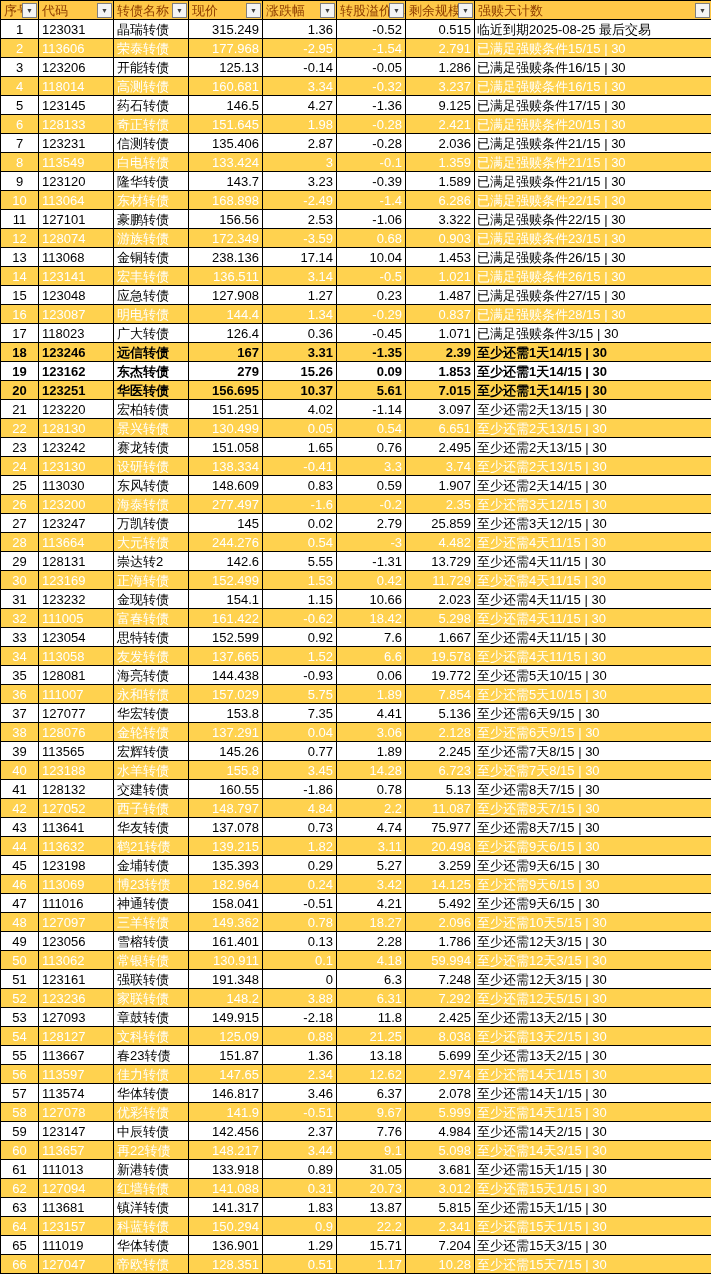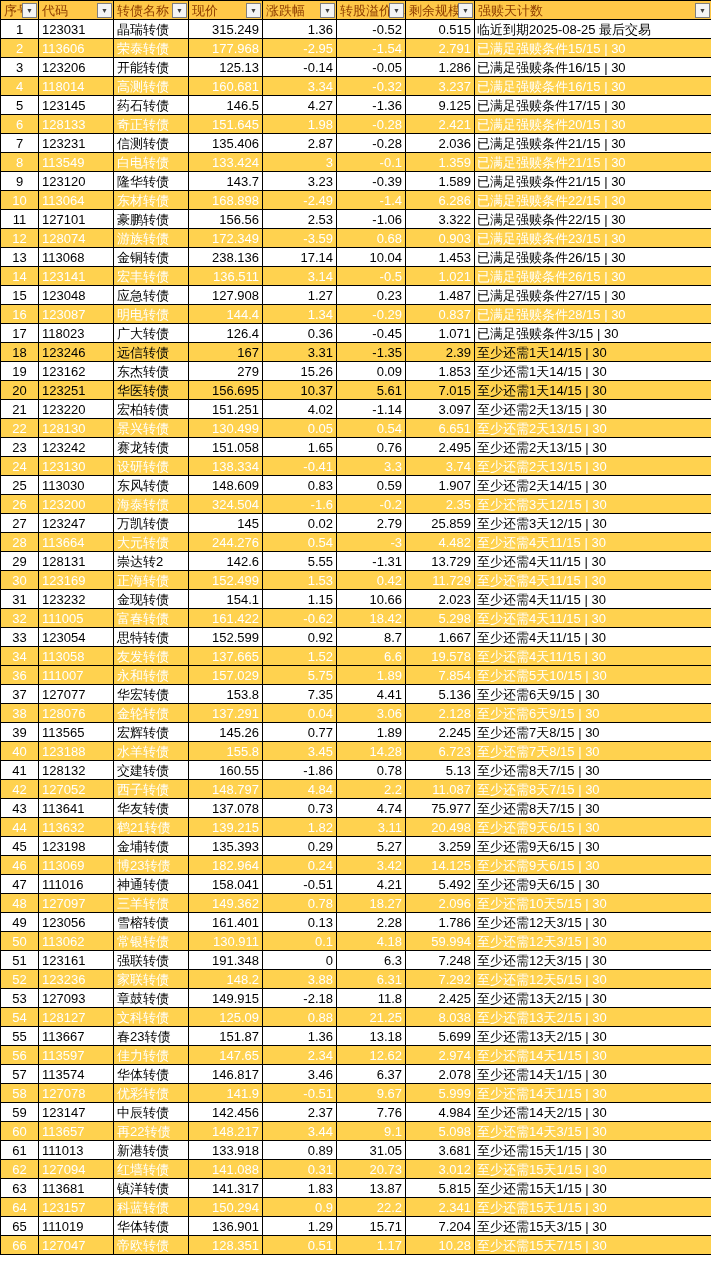--- a/index.html
+++ b/index.html
@@ -33,21 +33,21 @@
     font-size:7px; color:#404040;
     line-height:1;
   }
   td.seq  { text-align:center; }
   td.code { text-align:left; }
   td.name { text-align:left; }
   td.num  { text-align:right; }
   td.note { text-align:left; padding-left:2px; }
   tbody tr.yellow td { background:#ffd24f; color:#ffffff; }
   tbody tr.white  td { background:#ffffff; color:#000000; }
-  tbody tr.boldrow td { font-weight:400; color:#000000; }
+  tbody tr.boldrow td { font-weight:700; color:#000000; }
 </style>
 </head>
 <body>
 
 <table>
   <colgroup>
     <col style="width:38px">
       <col style="width:75px">
       <col style="width:75px">
     <col style="width:74px">
@@ -316,21 +316,21 @@
     <td class="num">148.609</td>
     <td class="num">0.83</td>
     <td class="num">0.59</td>
     <td class="num">1.907</td>
     <td class="note">至少还需2天14/15 | 30</td>
   </tr>
       <tr class="yellow">
     <td class="seq">26</td>
     <td class="code">123200</td>
     <td class="name">海泰转债</td>
-    <td class="num">324.504</td>
+    <td class="num">277.497</td>
     <td class="num">-1.6</td>
     <td class="num">-0.2</td>
     <td class="num">2.35</td>
     <td class="note">至少还需3天12/15 | 30</td>
   </tr>
       <tr class="white">
     <td class="seq">27</td>
     <td class="code">123247</td>
     <td class="name">万凯转债</td>
     <td class="num">145</td>
@@ -388,34 +388,44 @@
     <td class="num">18.42</td>
     <td class="num">5.298</td>
     <td class="note">至少还需4天11/15 | 30</td>
   </tr>
       <tr class="white">
     <td class="seq">33</td>
     <td class="code">123054</td>
     <td class="name">思特转债</td>
     <td class="num">152.599</td>
     <td class="num">0.92</td>
-    <td class="num">8.7</td>
+    <td class="num">7.6</td>
     <td class="num">1.667</td>
     <td class="note">至少还需4天11/15 | 30</td>
   </tr>
       <tr class="yellow">
     <td class="seq">34</td>
     <td class="code">113058</td>
     <td class="name">友发转债</td>
     <td class="num">137.665</td>
     <td class="num">1.52</td>
     <td class="num">6.6</td>
     <td class="num">19.578</td>
     <td class="note">至少还需4天11/15 | 30</td>
   </tr>
+      <tr class="white">
+    <td class="seq">35</td>
+    <td class="code">128081</td>
+    <td class="name">海亮转债</td>
+    <td class="num">144.438</td>
+    <td class="num">-0.93</td>
+    <td class="num">0.06</td>
+    <td class="num">19.772</td>
+    <td class="note">至少还需5天10/15 | 30</td>
+  </tr>
       <tr class="yellow">
     <td class="seq">36</td>
     <td class="code">111007</td>
     <td class="name">永和转债</td>
     <td class="num">157.029</td>
     <td class="num">5.75</td>
     <td class="num">1.89</td>
     <td class="num">7.854</td>
     <td class="note">至少还需5天10/15 | 30</td>
   </tr>

